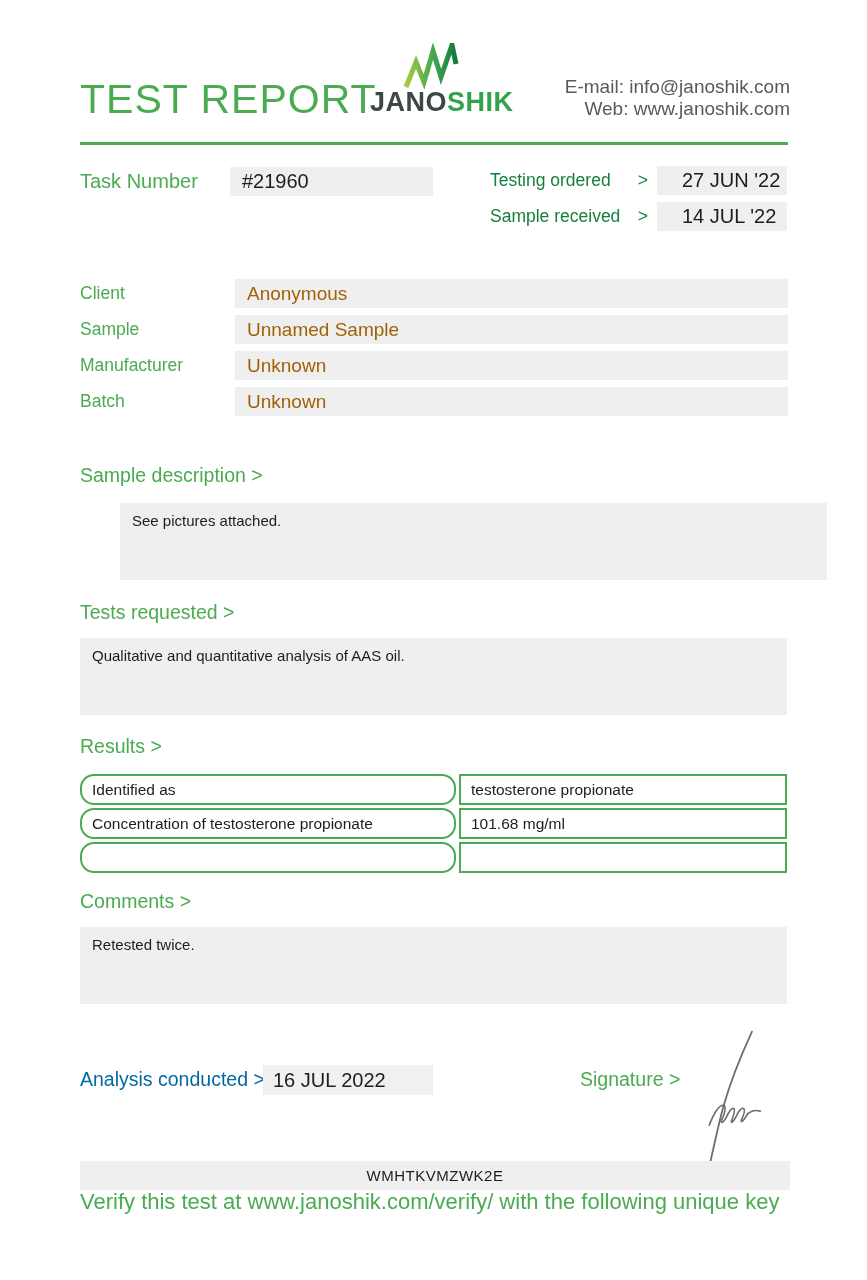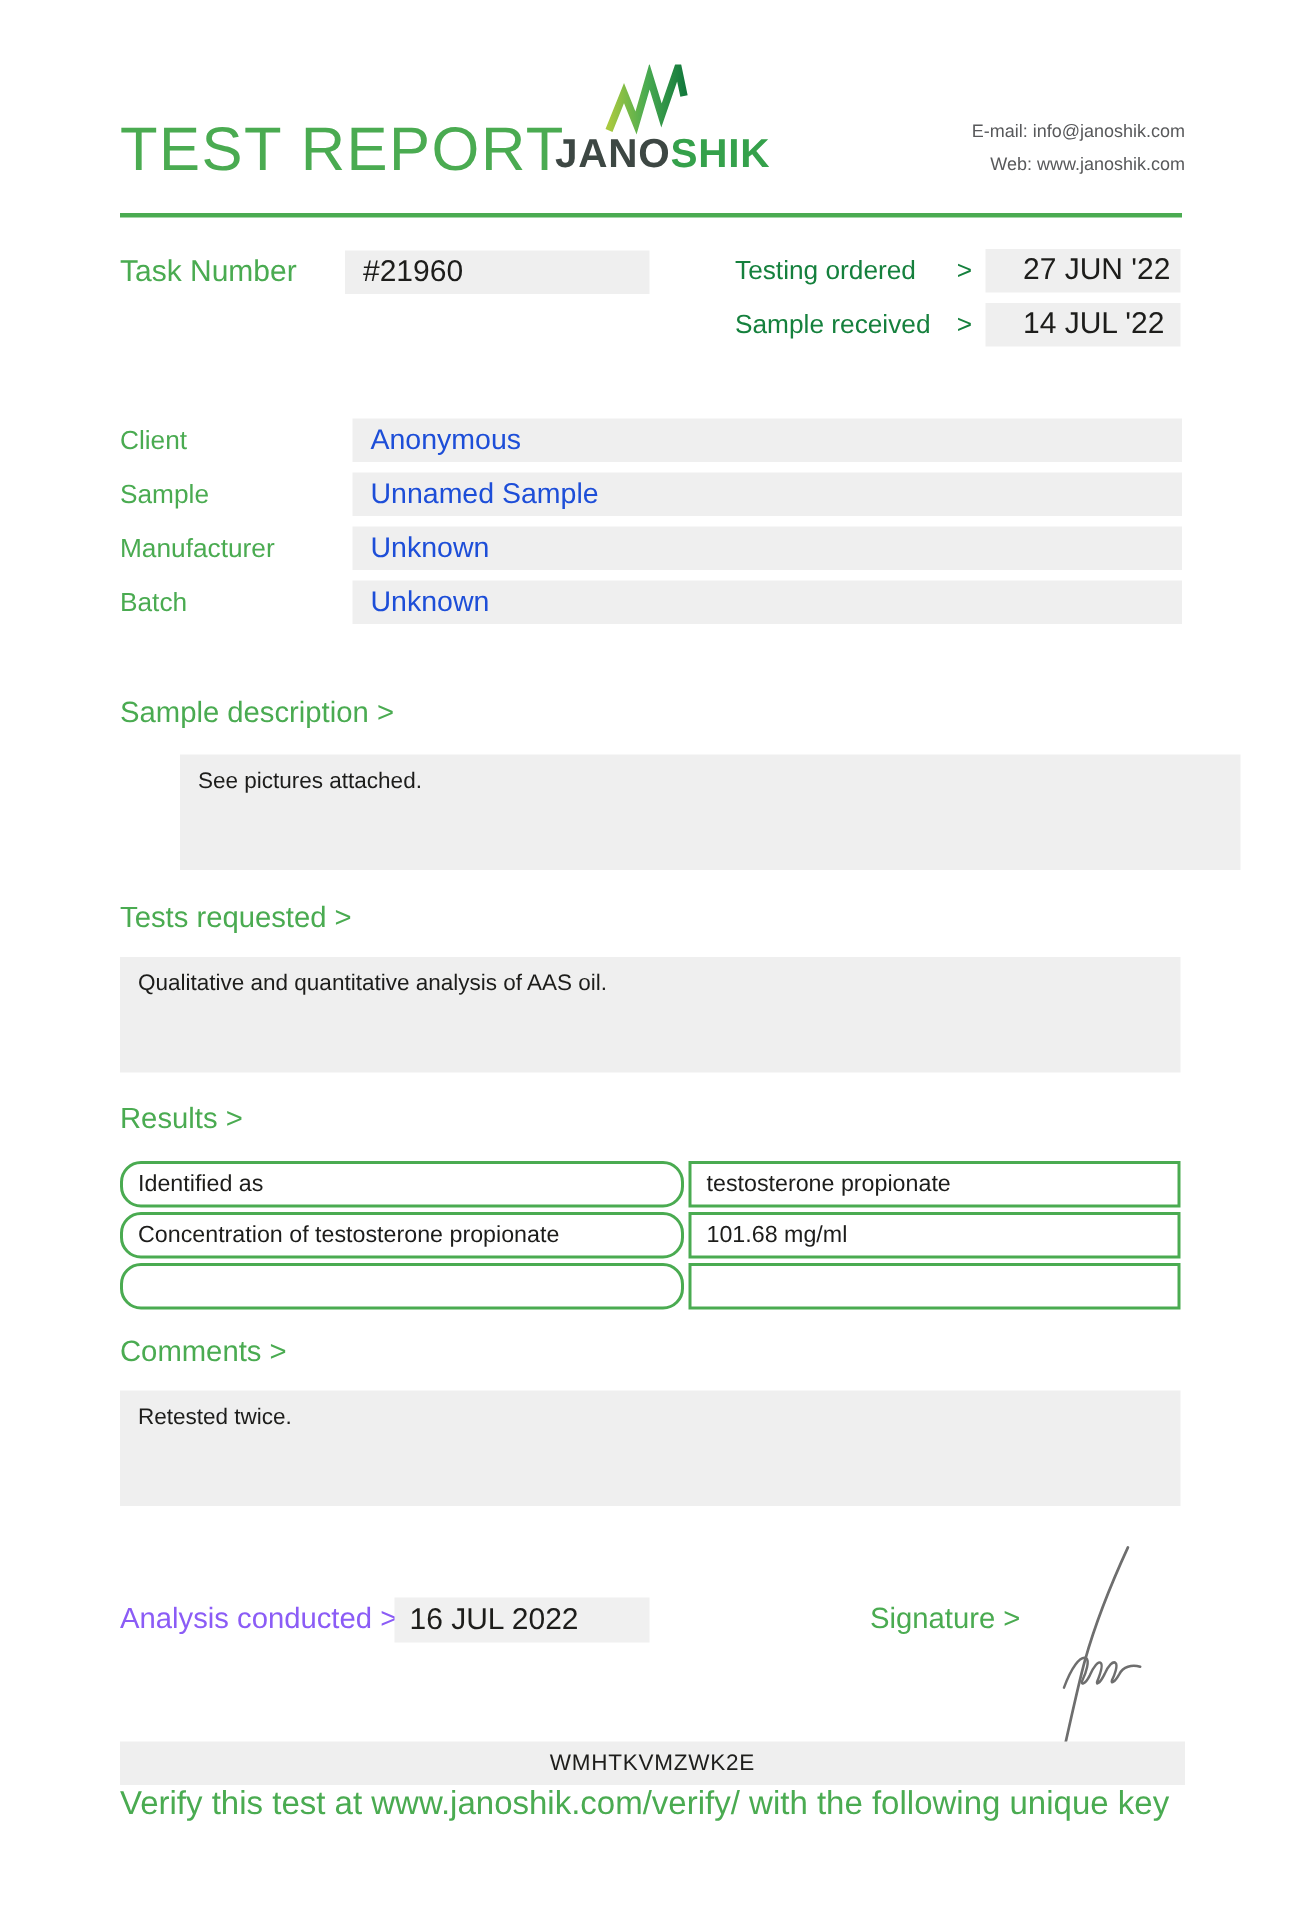--- a/index.html
+++ b/index.html
@@ -14,21 +14,21 @@
   }
   .logo-mark{position:absolute;left:402px;top:43px;width:66px;height:47px;}
   .logo-word{
     position:absolute;left:370px;top:87px;width:128px;text-align:center;
     font-size:27px;font-weight:700;letter-spacing:0.5px;white-space:nowrap;
   }
   .logo-word .jano{color:#3d4743;margin-top:34px;}
   .logo-word .shik{color:#35a14b;}
   .contact{
     position:absolute;right:77px;top:76px;text-align:right;
-    font-size:12px;line-height:22px;color:#58595b;
+    font-size:19px;line-height:22px;color:#58595b;
   }
   .divider{position:absolute;left:80px;top:142px;width:708px;height:3px;background:#4aab51;}
   
   .task-label{position:absolute;left:80px;top:167px;height:29px;line-height:29px;font-size:20px;color:#4aab51;}
   .task-value{
     position:absolute;left:230px;top:167px;width:203px;height:29px;line-height:29px;
     background:#efefef;font-size:20px;padding-left:12px;box-sizing:border-box;color:#1d1d1b;
   }
   .date-row{position:absolute;left:490px;display:flex;align-items:center;height:29px;}
   .date-row-0{top:166px;}
@@ -40,42 +40,42 @@
   .date-value{
     margin-left:9px;width:130px;height:29px;line-height:29px;background:#efefef;
     font-size:20px;padding-left:25px;box-sizing:border-box;color:#1d1d1b;white-space:nowrap;
   }
   
   .field-row{position:absolute;left:80px;width:708px;height:29px;display:flex;}
   .fr0{top:279px;} .fr1{top:315px;} .fr2{top:351px;} .fr3{top:387px;}
   .field-label{width:155px;line-height:29px;font-size:17.5px;color:#4aab51;}
   .field-value{
     flex:1;height:29px;line-height:29px;background:#efefef;font-size:19px;
-    padding-left:12px;box-sizing:border-box;color:#1d4ed8;
+    padding-left:12px;box-sizing:border-box;color:#a16207;
   }
   
   .sec-heading{position:absolute;left:80px;font-size:19.5px;color:#4aab51;}
   .h-sample{top:464px;} .h-tests{top:601px;} .h-results{top:735px;} .h-comments{top:890px;}
   .text-box{
     position:absolute;left:80px;width:707px;height:77px;background:#efefef;
     box-sizing:border-box;padding:9px 12px;font-size:15px;color:#1d1d1b;
   }
   .b-sample{top:503px;margin-left:40px;} .b-tests{top:638px;} .b-comments{top:927px;}
   
   .results-table{
     position:absolute;left:77px;top:771px;width:713px;
     border-collapse:separate;border-spacing:3px;table-layout:fixed;
   }
   .results-table td{
     border:2px solid #4aab51;background:#ffffff;height:25px;
     padding:1px 10px;font-size:15.5px;color:#1d1d1b;vertical-align:middle;
   }
   .results-table .c0{width:352px;border-radius:14px;}
   
-  .analysis-label{position:absolute;left:80px;top:1068px;font-size:19.5px;color:#8b5cf6;}
+  .analysis-label{position:absolute;left:80px;top:1068px;font-size:19.5px;color:#0369a1;}
   .analysis-value{
     position:absolute;left:263px;top:1065px;width:170px;height:30px;line-height:30px;
     background:#f0f0f0;font-size:20px;padding-left:10px;box-sizing:border-box;color:#1d1d1b;
   }
   .signature-label{position:absolute;left:580px;top:1068px;font-size:19.5px;color:#4aab51;}
   .signature{position:absolute;left:688px;top:1018px;width:82px;height:165px;}
   
   .verify-heading{
     position:absolute;left:80px;top:1189px;width:710px;font-size:22px;color:#4aab51;white-space:nowrap;
   }

